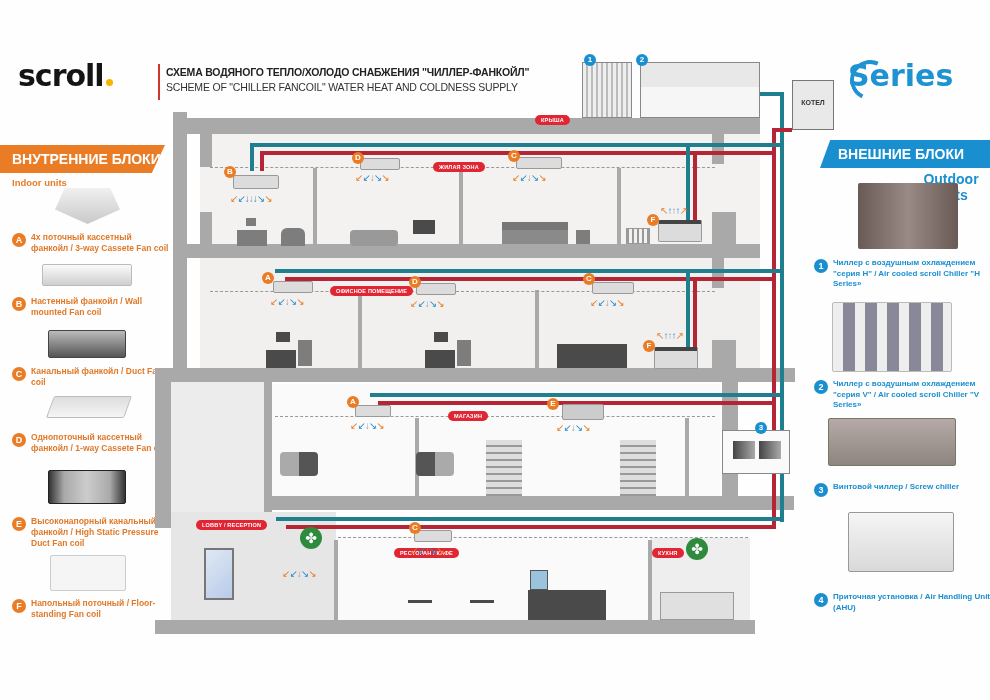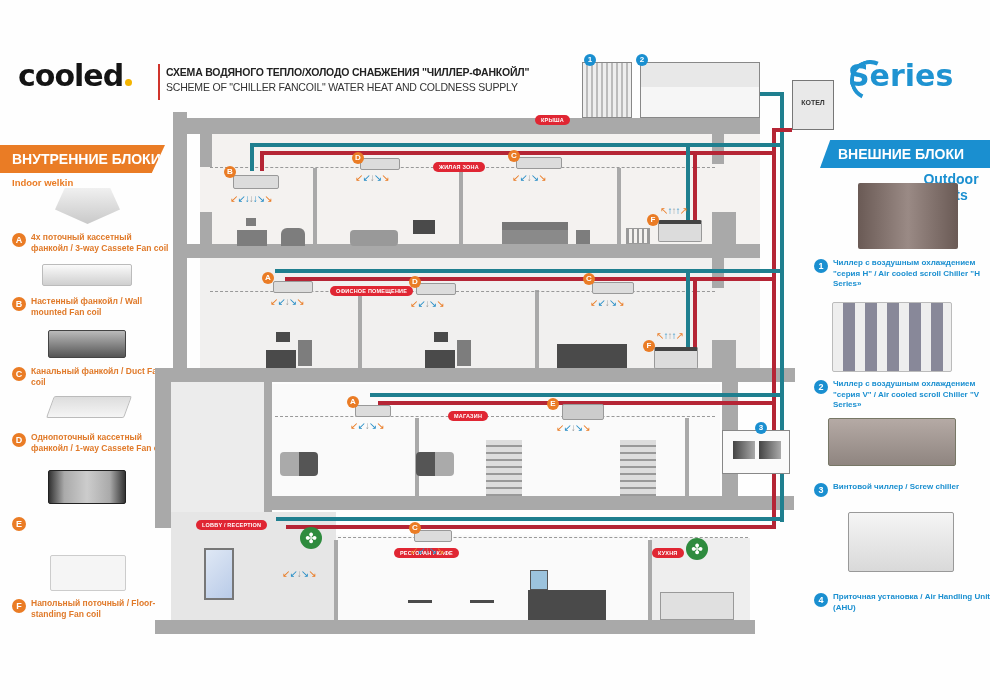--- a/index.html
+++ b/index.html
@@ -50,29 +50,29 @@
   .furn-d { position: absolute; background: #4a4a4a; }
   .fan { position: absolute; width: 22px; height: 22px; border-radius: 50%; background: #2e8b3e; color: #fff; font-size: 14px; text-align: center; line-height: 22px; }
   .arrows { position: absolute; font-size: 10px; letter-spacing: -1px; white-space: nowrap; }
   .arrows .o { color: #ea7c25; } .arrows .b { color: #2a8fc7; } .arrows .g { color: #999; }
   .chiller { position: absolute; background: #f3f3f3; border: 1px solid #888; }
   .kotel { position: absolute; background: #e9e9e9; border: 1px solid #777; font-size: 7px; font-weight: bold; text-align: center; color: #333; }
 </style>
 </head>
 <body>
 
-<div class="abs logo"><span>cooled</span><span class="logo-dot"></span></div>
+<div class="abs logo"><span>scroll</span><span class="logo-dot"></span></div>
 <div class="abs title-bar"></div>
 <div class="abs title-ru">СХЕМА ВОДЯНОГО ТЕПЛО/ХОЛОДО СНАБЖЕНИЯ "ЧИЛЛЕР-ФАНКОЙЛ"</div>
 <div class="abs title-en">SCHEME OF "CHILLER FANCOIL" WATER HEAT AND COLDNESS SUPPLY</div>
 <div class="abs midea-arc"></div>
 <div class="abs midea">Series</div>
 
 <div class="abs banner-left">ВНУТРЕННИЕ БЛОКИ</div>
-<div class="abs banner-left-sub">Indoor welkin</div>
+<div class="abs banner-left-sub">Indoor units</div>
 
 <div class="unit-img" style="left:55px;top:188px;width:65px;height:36px;background:linear-gradient(#f0f0f0,#c9c9c9);clip-path:polygon(15% 0,85% 0,100% 60%,50% 100%,0 60%);"></div>
 <div class="indoor-item" style="top:232px;">
   <span class="badge-o">A</span>
   <span class="indoor-txt">4х поточный кассетный фанкойл / 3-way Cassete Fan coil</span>
 </div>
 
 <div class="unit-img" style="left:42px;top:264px;width:90px;height:22px;background:linear-gradient(#fafafa,#cfcfcf);border:1px solid #bbb;"></div>
 <div class="indoor-item" style="top:296px;">
   <span class="badge-o">B</span>
@@ -87,20 +87,21 @@
 
 <div class="unit-img" style="left:50px;top:396px;width:78px;height:22px;background:linear-gradient(#ddd,#f5f5f5);transform:skewX(-20deg);border:1px solid #bbb;"></div>
 <div class="indoor-item" style="top:432px;">
   <span class="badge-o">D</span>
   <span class="indoor-txt">Однопоточный кассетный фанкойл / 1-way Cassete Fan coil</span>
 </div>
 
 <div class="unit-img" style="left:48px;top:470px;width:78px;height:34px;background:linear-gradient(90deg,#333,#aaa 20%,#ccc 50%,#aaa 80%,#333);border:1px solid #222;"></div>
 <div class="indoor-item" style="top:516px;">
   <span class="badge-o">E</span>
+  <span class="indoor-txt">Высоконапорный канальный фанкойл / High Static Pressure Duct Fan coil</span>
 </div>
 
 <div class="unit-img" style="left:50px;top:555px;width:76px;height:36px;background:#f5f5f5;border:1px solid #ccc;"></div>
 <div class="indoor-item" style="top:598px;">
   <span class="badge-o">F</span>
   <span class="indoor-txt">Напольный поточный / Floor-standing Fan coil</span>
 </div>
 
 <div class="abs banner-right">ВНЕШНИЕ БЛОКИ</div>
 <div class="abs banner-right-sub">Outdoor units</div>

